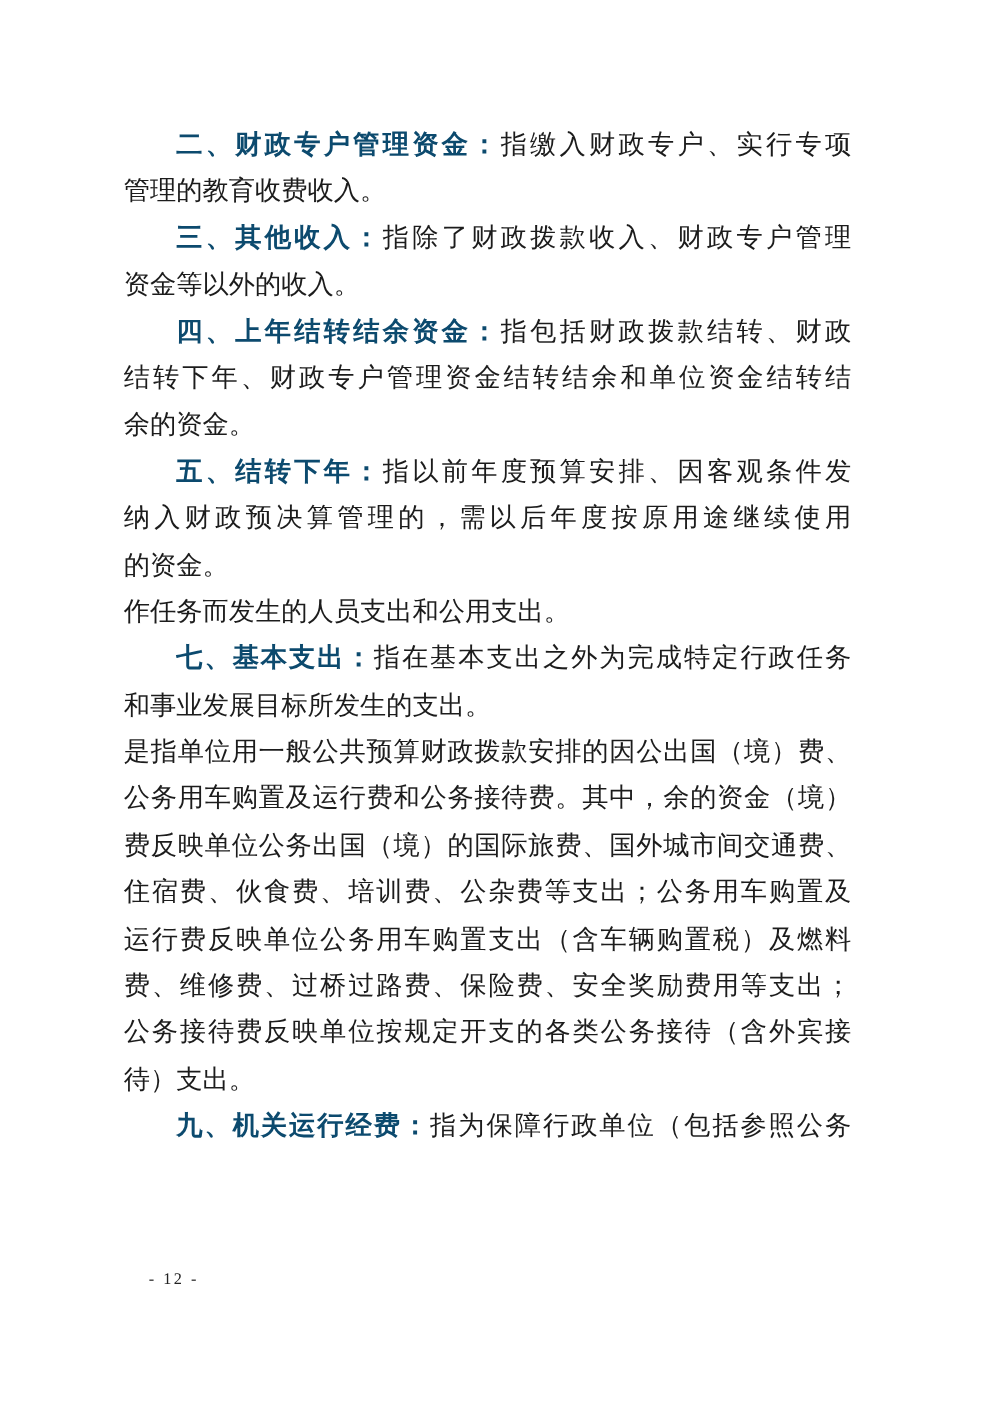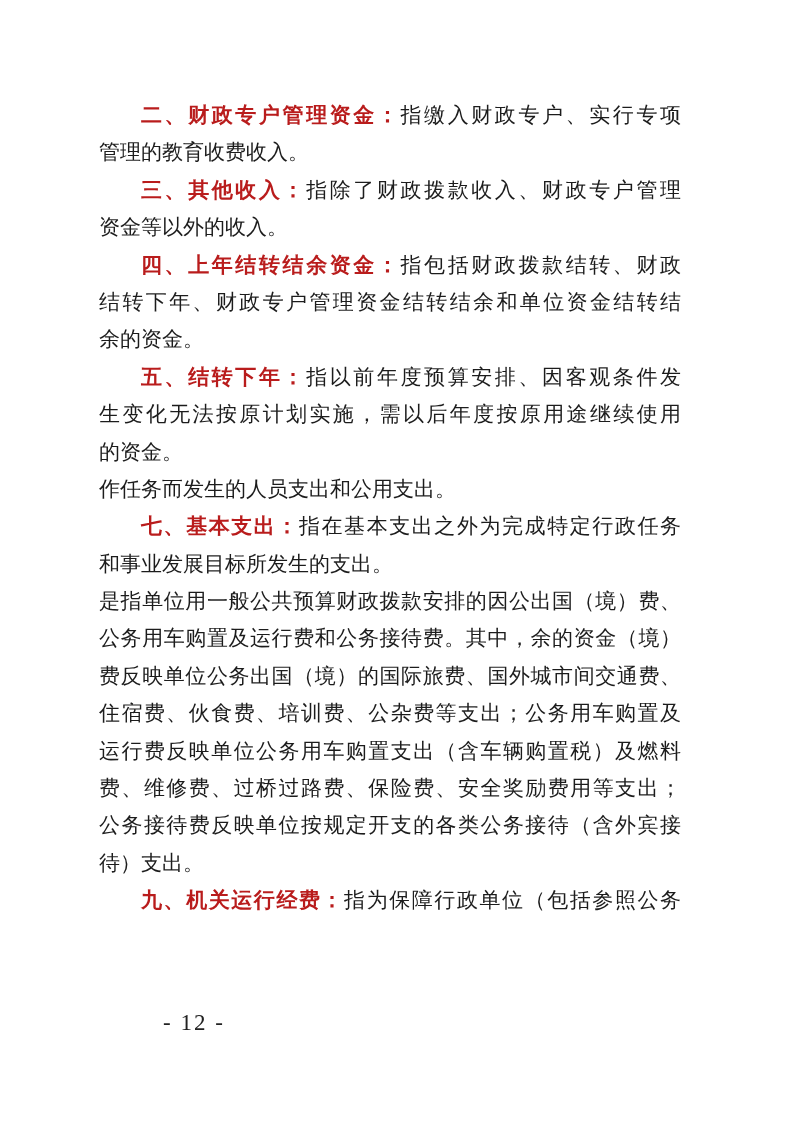--- a/index.html
+++ b/index.html
@@ -33,49 +33,48 @@
     letter-spacing: 0;
   }
   .line.fill {
     text-align-last: justify;
   }
   .line.first {
     text-indent: 2em;
   }
   .head {
     font-weight: 700;
-    color: #b91c1c;
+    color: #0c4a6e;
     font-family: Liberation Mono, monospace;
   }
   .page-number {
     position: absolute;
     left: 119px;
     top: 1013px;
-    font-size: 23px;
+    font-size: 13px;
     line-height: 20px;
     letter-spacing: 2px;
     color: #222222;
     font-family: "Liberation Serif", serif;
-    margin-left: 44px;
   }
 </style>
 </head>
 <body>
 
 <div class="page">
   <div class="doc-body" id="doc-body">
       <div class="line fill first"><span class="head">二、财政专户管理资金：</span>指缴入财政专户、实行专项</div>
       <div class="line">管理的教育收费收入。</div>
       <div class="line fill first"><span class="head">三、其他收入：</span>指除了财政拨款收入、财政专户管理</div>
       <div class="line">资金等以外的收入。</div>
       <div class="line fill first"><span class="head">四、上年结转结余资金：</span>指包括财政拨款结转、财政</div>
       <div class="line fill">结转下年、财政专户管理资金结转结余和单位资金结转结</div>
       <div class="line">余的资金。</div>
       <div class="line fill first"><span class="head">五、结转下年：</span>指以前年度预算安排、因客观条件发</div>
-      <div class="line fill">生变化无法按原计划实施，需以后年度按原用途继续使用</div>
+      <div class="line fill">纳入财政预决算管理的，需以后年度按原用途继续使用</div>
       <div class="line">的资金。</div>
       <div class="line">作任务而发生的人员支出和公用支出。</div>
       <div class="line fill first"><span class="head">七、基本支出：</span>指在基本支出之外为完成特定行政任务</div>
       <div class="line">和事业发展目标所发生的支出。</div>
       <div class="line fill">是指单位用一般公共预算财政拨款安排的因公出国（境）费、</div>
       <div class="line fill">公务用车购置及运行费和公务接待费。其中，余的资金（境）</div>
       <div class="line fill">费反映单位公务出国（境）的国际旅费、国外城市间交通费、</div>
       <div class="line fill">住宿费、伙食费、培训费、公杂费等支出；公务用车购置及</div>
       <div class="line fill">运行费反映单位公务用车购置支出（含车辆购置税）及燃料</div>
       <div class="line fill">费、维修费、过桥过路费、保险费、安全奖励费用等支出；</div>

